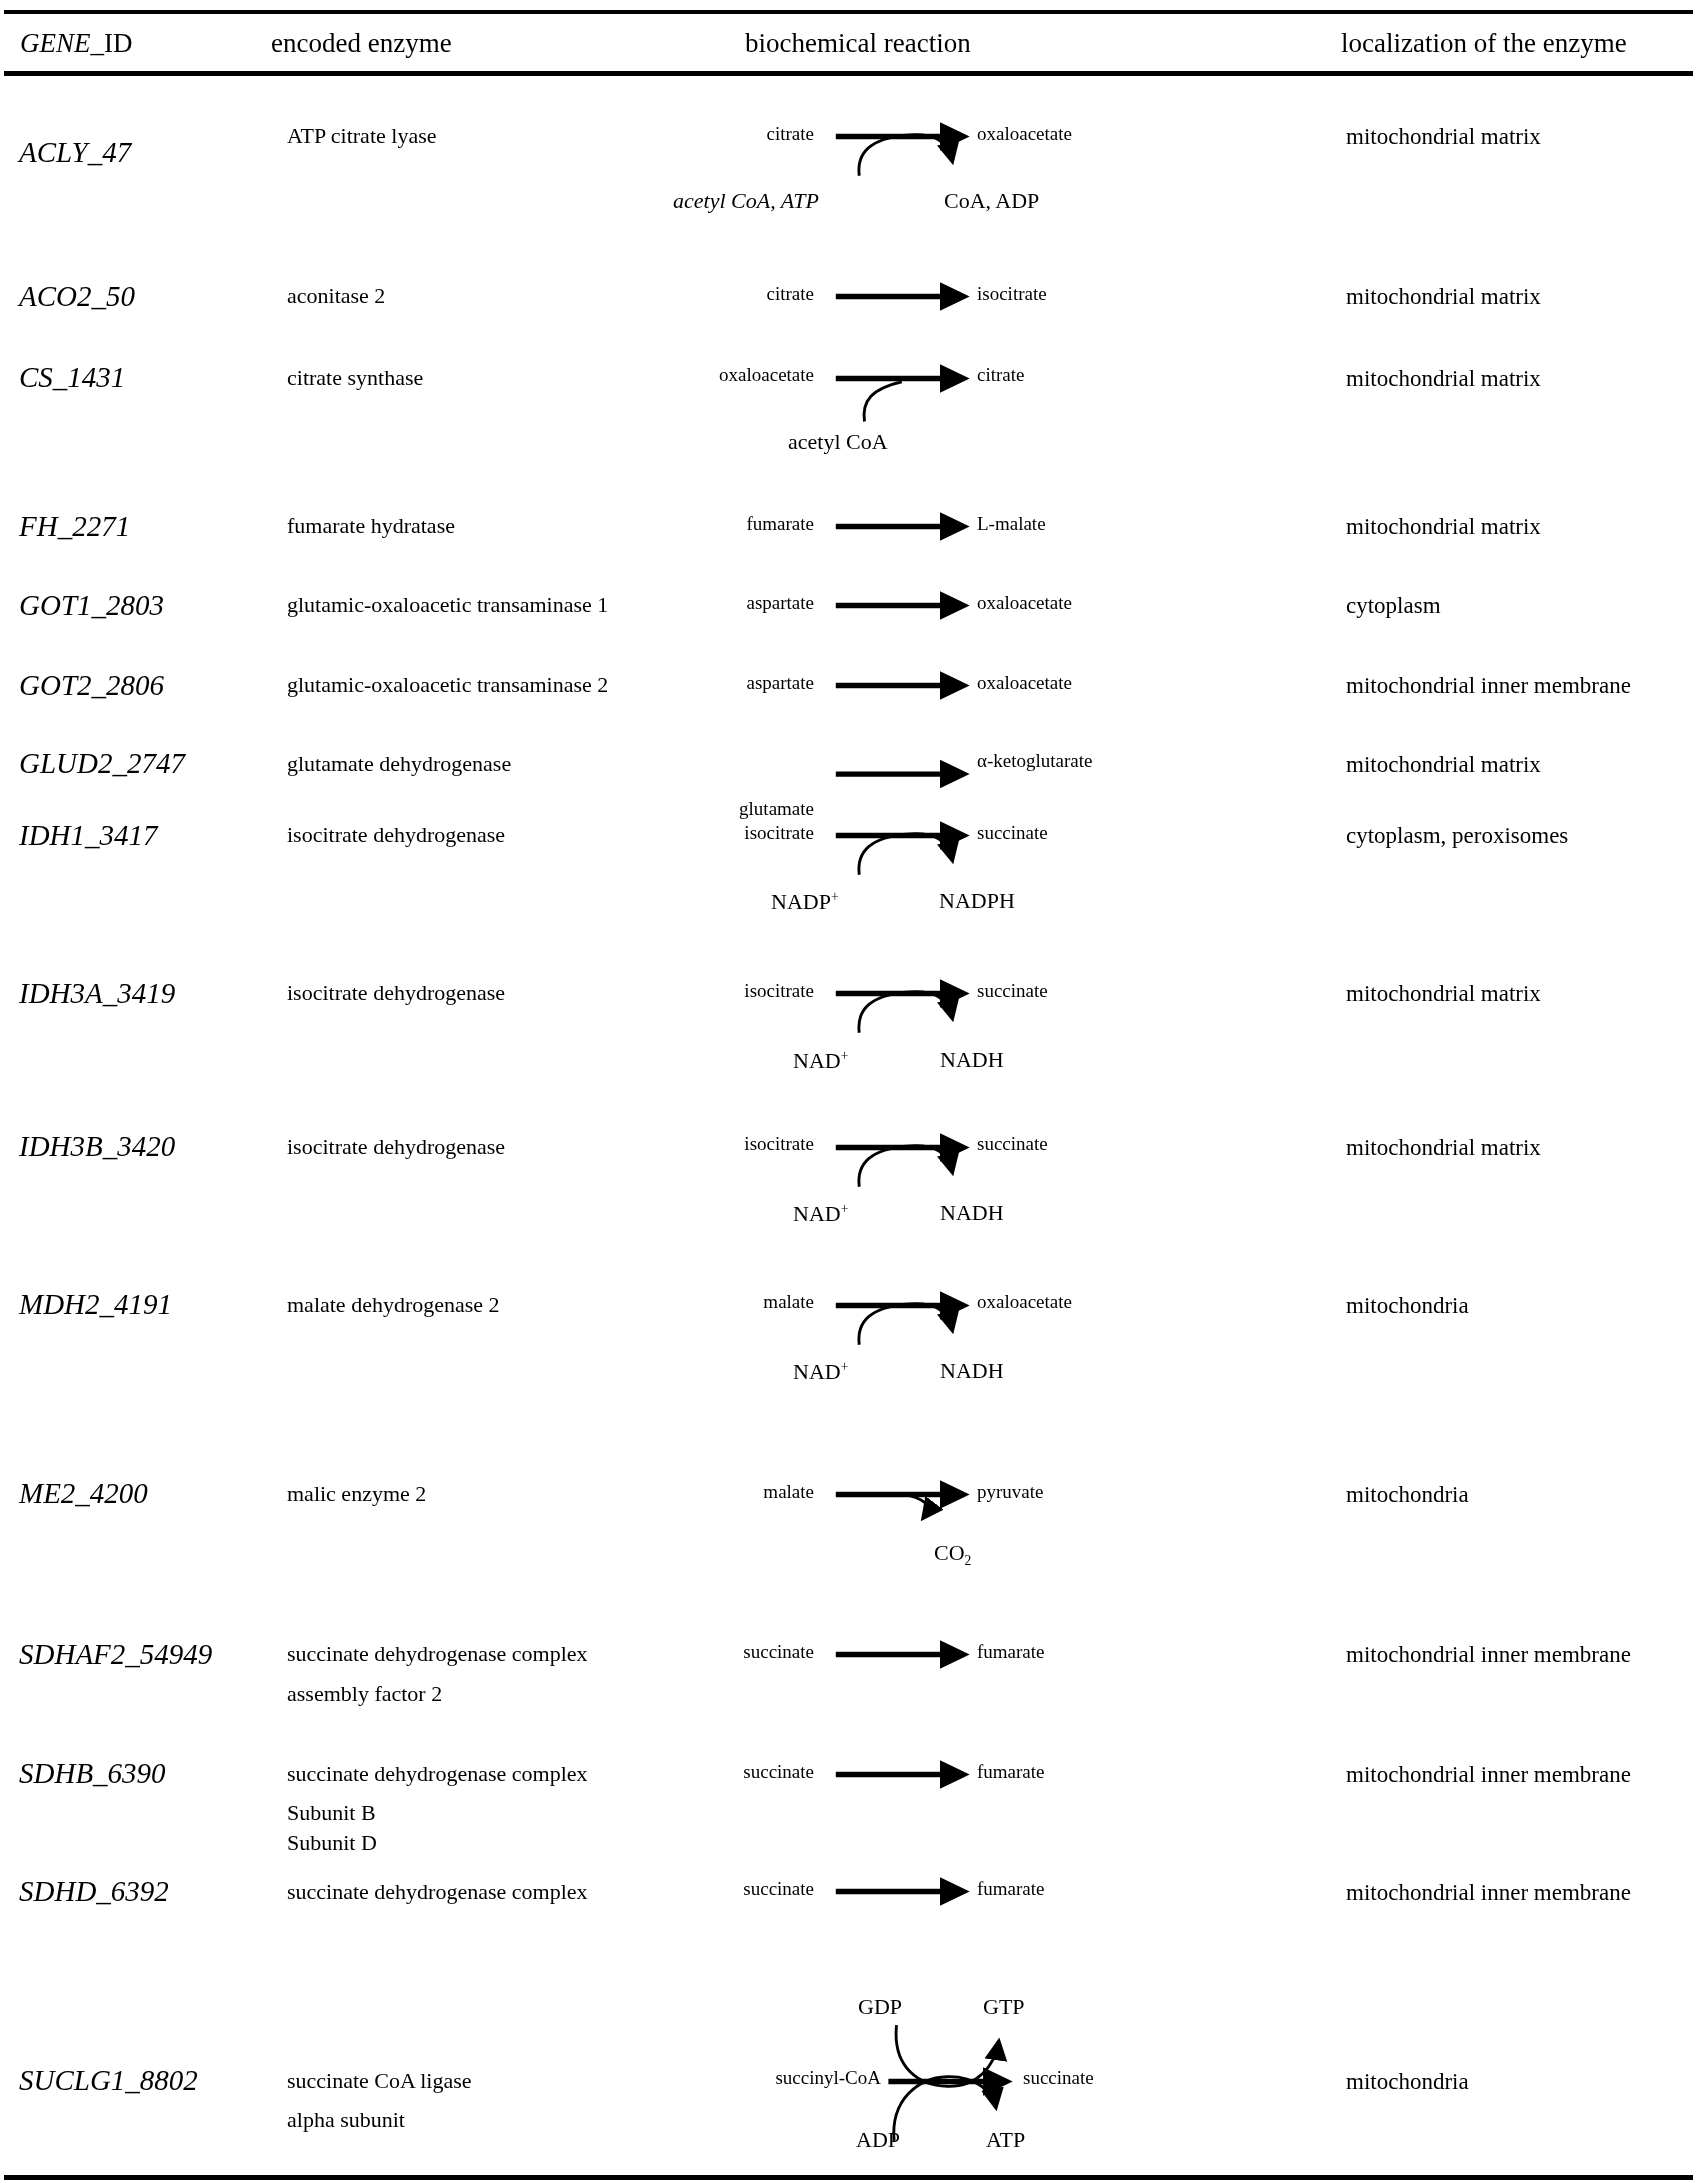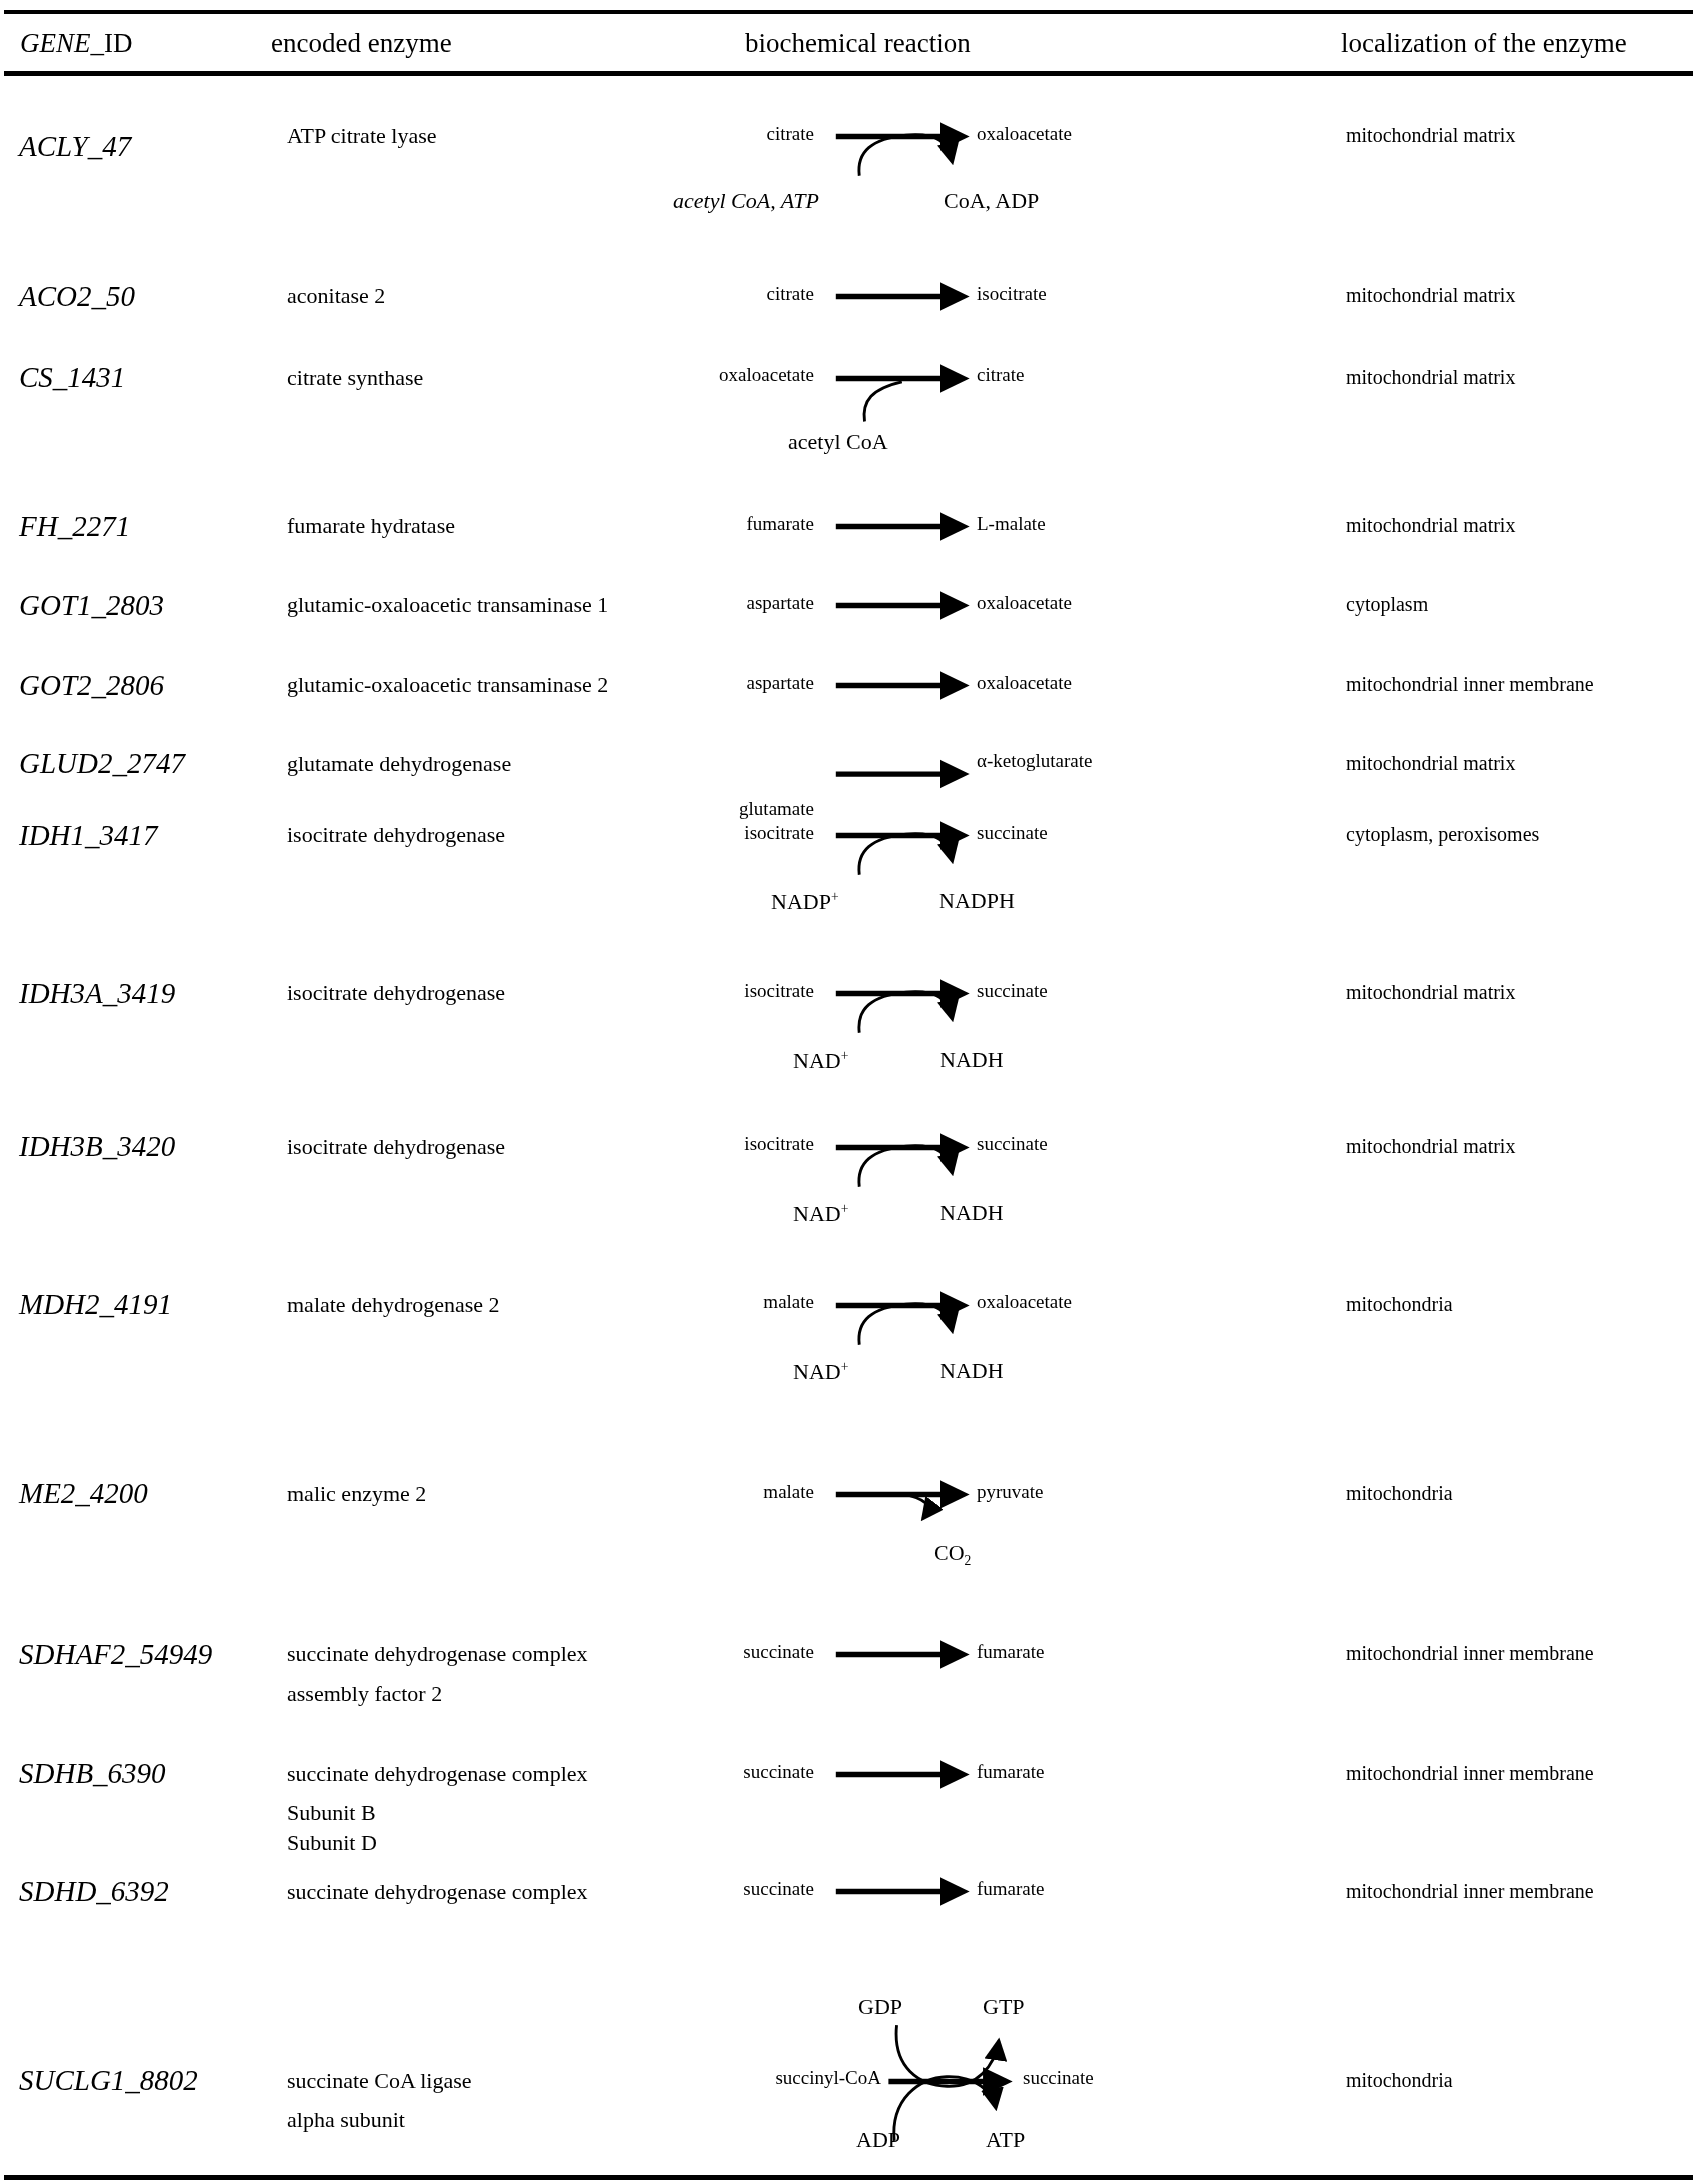--- a/index.html
+++ b/index.html
@@ -4,40 +4,40 @@
 <style>
   html,body{margin:0;padding:0;background:#ffffff;}
   body{width:1697px;height:2183px;position:relative;font-family:"Liberation Serif","DejaVu Serif",serif;color:#000;}
   .abs{position:absolute;line-height:1;white-space:nowrap;}
   .rule{position:absolute;left:3.8px;width:1689px;background:#000;}
   .hdr{font-size:27px;}
   .gene{font-size:29px;font-style:italic;}
   .enz{font-size:22px;}
   .rxn{font-size:19px;}
   .cof{font-size:22px;}
-  .loc{font-size:20px;}
+  .loc{font-size:23px;}
   .cof sup{font-size:62%;vertical-align:super;}
   .cof sub{font-size:62%;vertical-align:sub;}
   svg.rx{position:absolute;overflow:visible;}
 </style>
 </head>
 <body>
 
 <div class="rule" style="top:9.6px;height:4.8px"></div>
 <div class="rule" style="top:71px;height:5.3px"></div>
 <div class="rule" style="top:2175px;height:5.3px"></div>
 
 <div class="abs hdr" style="left:20px;top:30px"><i>GENE</i><span>_ID</span></div>
 <div class="abs hdr" style="left:271px;top:30px">encoded enzyme</div>
 <div class="abs hdr" style="left:745px;top:30px">biochemical reaction</div>
 <div class="abs hdr" style="left:1341px;top:30px">localization of the enzyme</div>
 
 <div id="table">
     <div>
-      <div class="abs gene" style="left: 19px; top: 132px;">ACLY_47</div>
+      <div class="abs gene" style="left: 19px; top: 138px;">ACLY_47</div>
       <div class="abs enz" style="left: 287px; top: 125px;">ATP citrate lyase</div>
       <div class="abs rxn" style="top: 124px; right: 883px;">citrate</div>
       <svg class="rx" width="450" height="153" viewBox="0 0 940 320" style="left: 661px; top: 60px;">
         <defs>
           <marker id="ah0" viewBox="0 0 10 10" refX="8.5" refY="5" markerWidth="8" markerHeight="8" orient="auto">
             <path d="M0,0 L10,5 L0,10 z" fill="#000"></path>
           </marker>
         </defs>
         <line x1="365" y1="160" x2="590" y2="160" stroke="#000" stroke-width="11"></line>
         <polygon fill="#000" points="645,160 583,130 583,190"></polygon>

